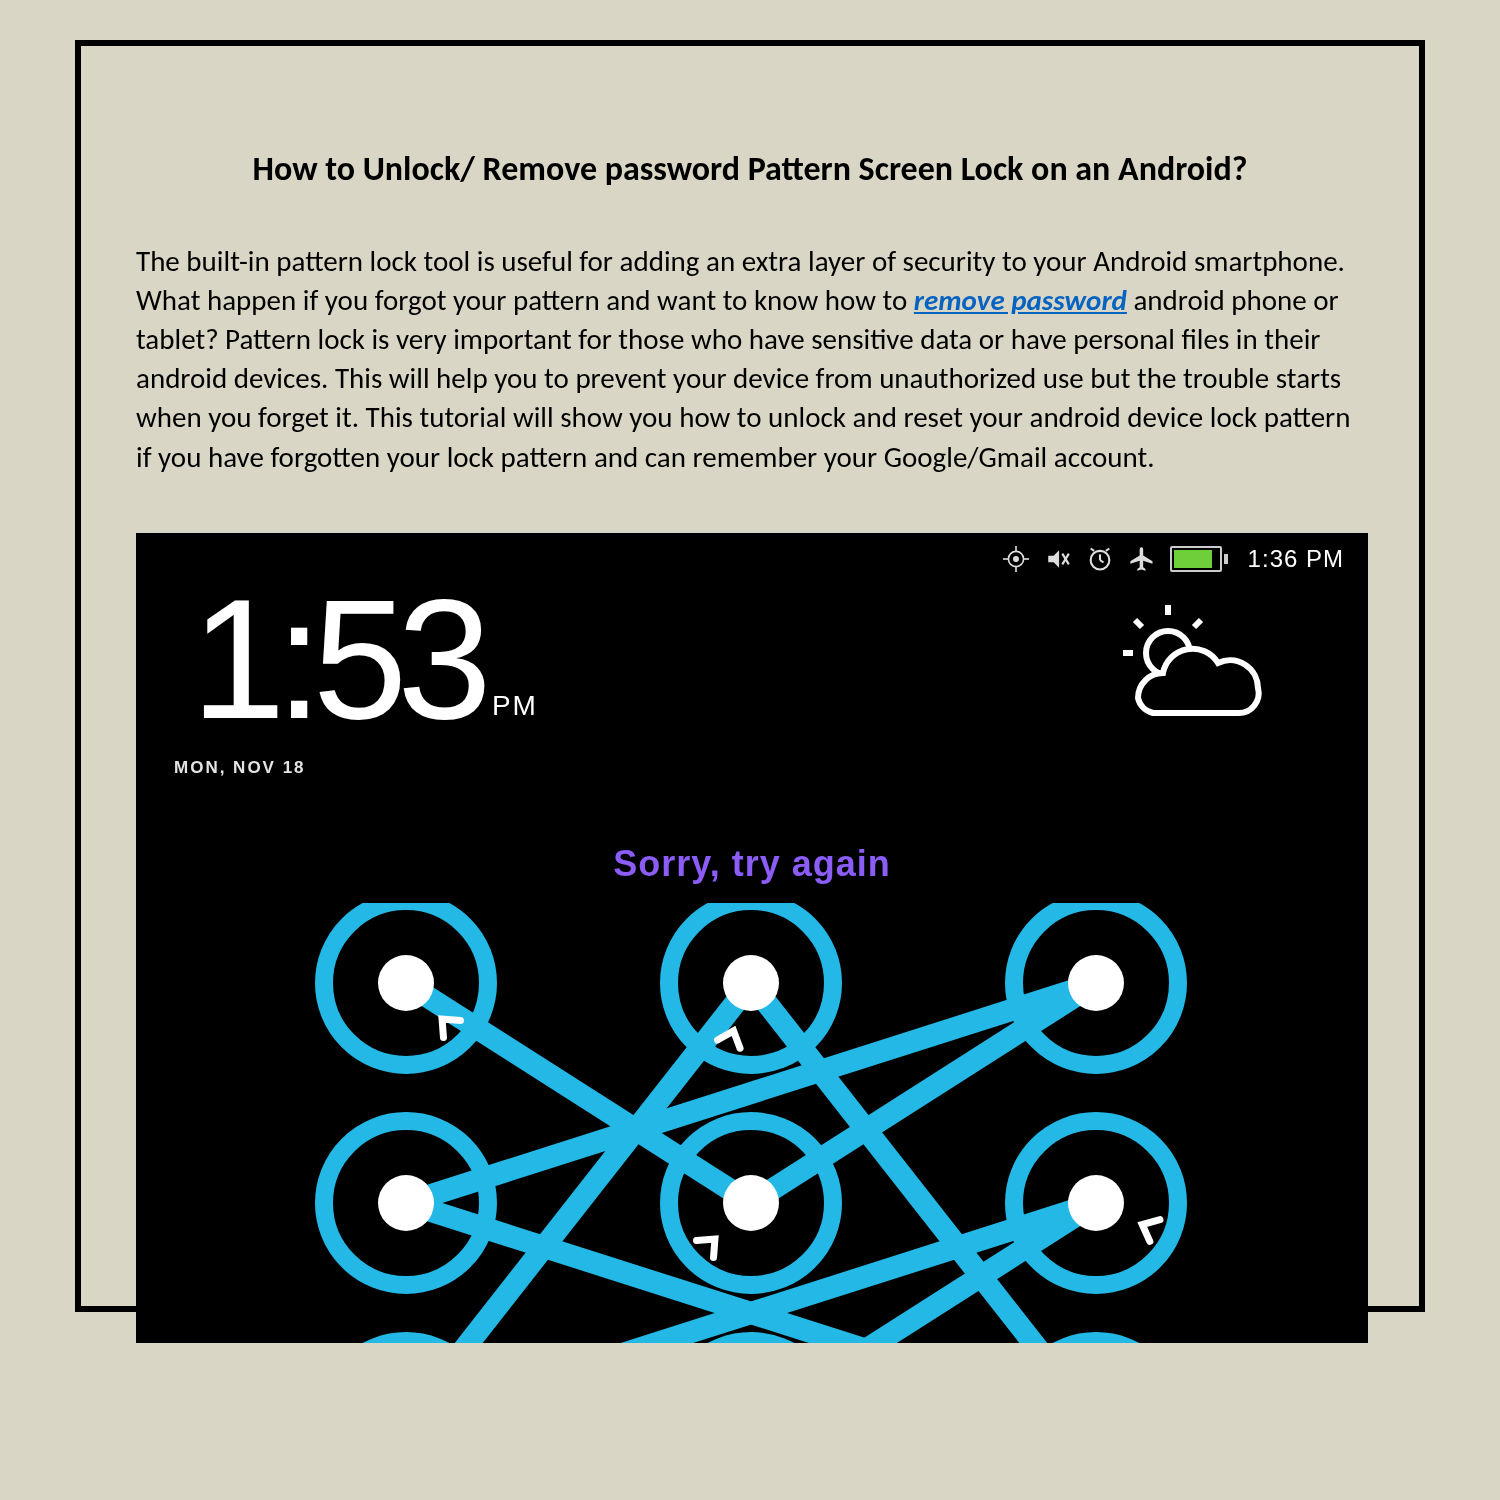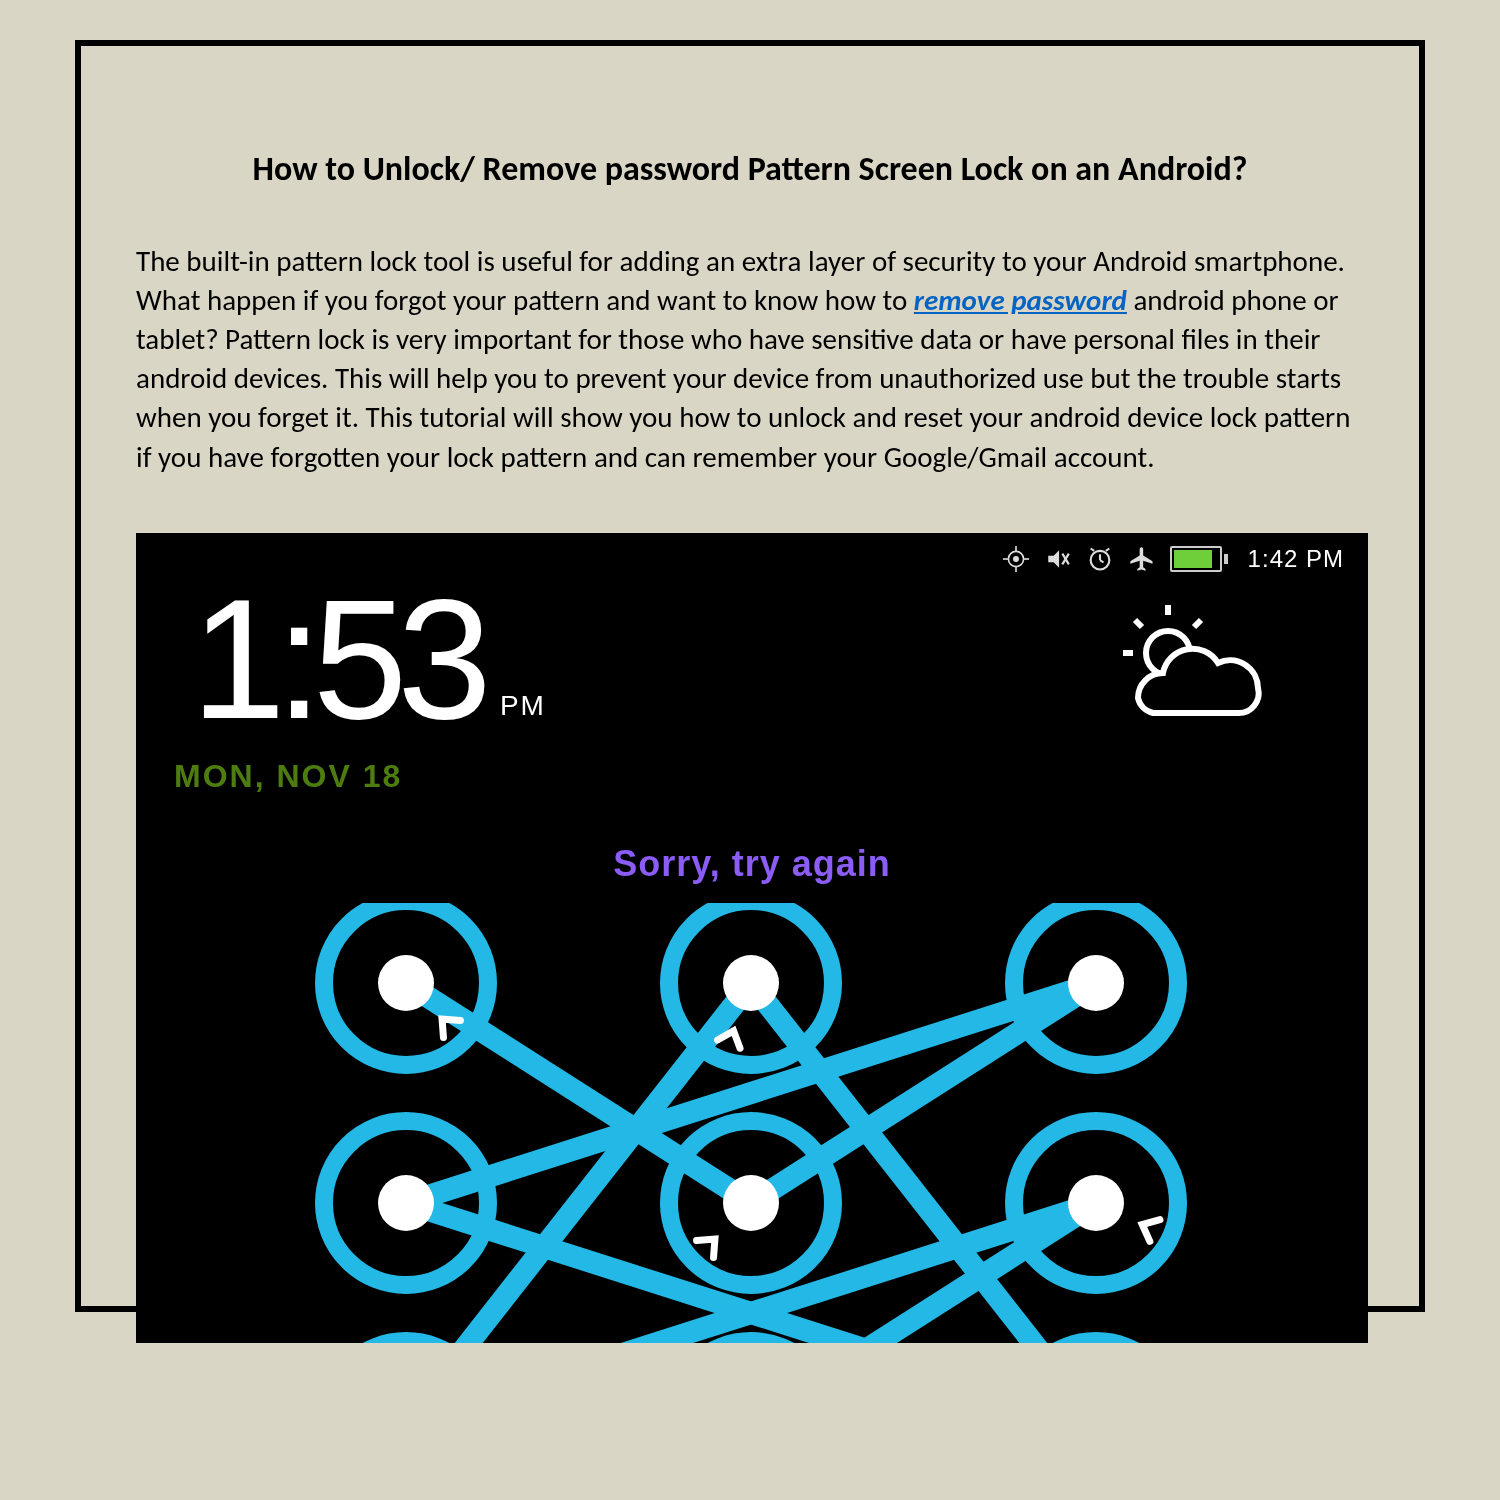--- a/index.html
+++ b/index.html
@@ -114,31 +114,31 @@
     letter-spacing: -10px;
   }
   .clock-min {
     font-weight: 300;
     font-size: 170px;
     line-height: 0.9;
     letter-spacing: -10px;
   }
   .clock-pm {
     font-size: 28px;
-    margin-left: 18px;
+    margin-left: 10px;
     margin-bottom: 14px;
     letter-spacing: 2px;
     color: #fff;
   }
   .date {
     position: absolute;
     left: 38px;
     top: 225px;
-    color: #4d7c0f;
-    font-size: 32px;
+    color: #e5e5e5;
+    font-size: 17px;
     font-weight: bold;
     letter-spacing: 2px;
   }
   .weather-icon {
     position: absolute;
     right: 90px;
     top: 70px;
     width: 190px;
     height: 140px;
   }
@@ -206,21 +206,21 @@
         <svg viewBox="0 0 24 24" width="28" height="28" fill="#ddd">
           <path d="M21 16v-2l-8-5V3.5a1.5 1.5 0 0 0-3 0V9l-8 5v2l8-2.5V19l-2 1.5V22l3.5-1 3.5 1v-1.5L13 19v-5.5l8 2.5z"></path>
         </svg>
       </span>
       <span class="battery">
         <span class="battery-body">
             <span class="battery-fill"></span>
           </span>
         <span class="battery-tip"></span>
       </span>
-      <span class="status-time">1:42 PM</span>
+      <span class="status-time">1:36 PM</span>
     </div>
 
     <div class="clock">
       <span class="clock-hour">1</span>
       <span class="clock-min">:53</span>
       <span class="clock-pm">PM</span>
     </div>
 
     <div class="date">MON, NOV 18</div>
 

